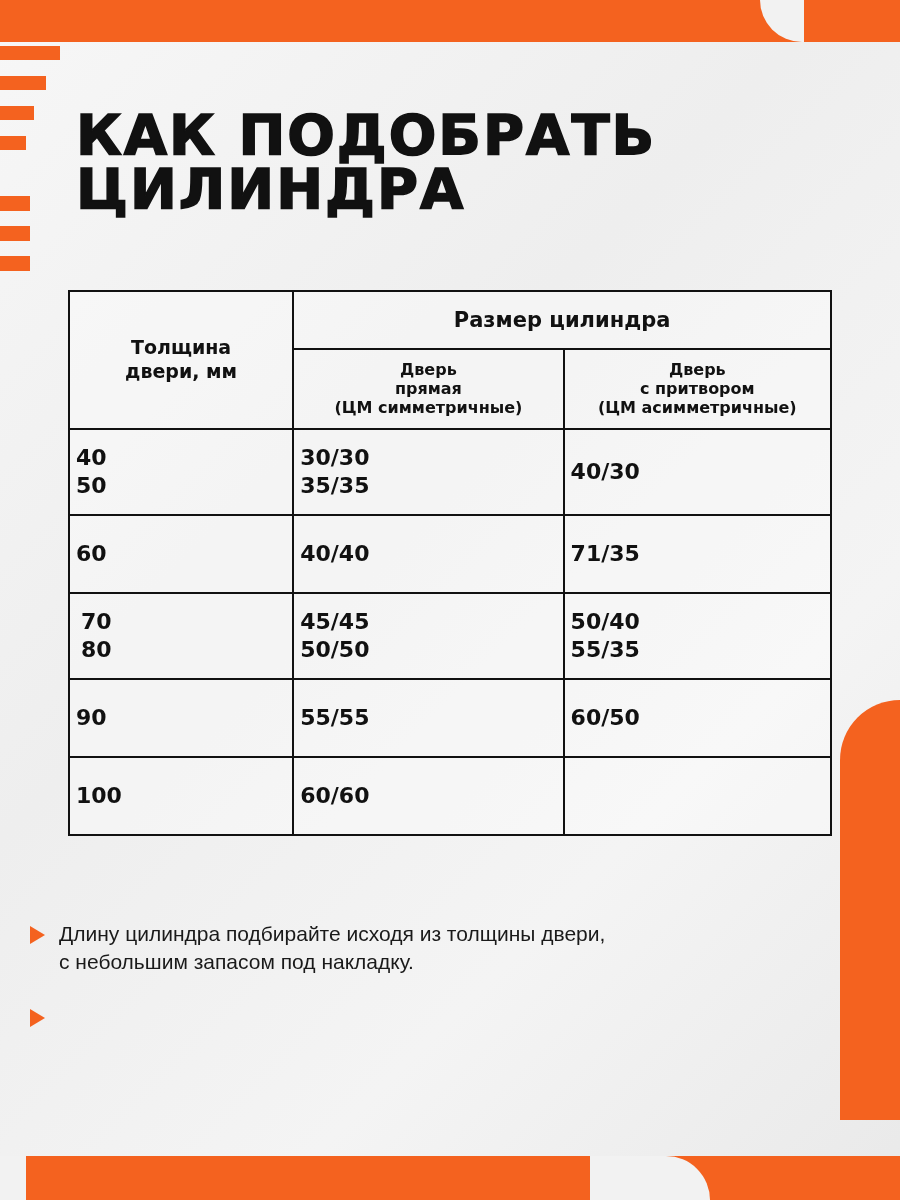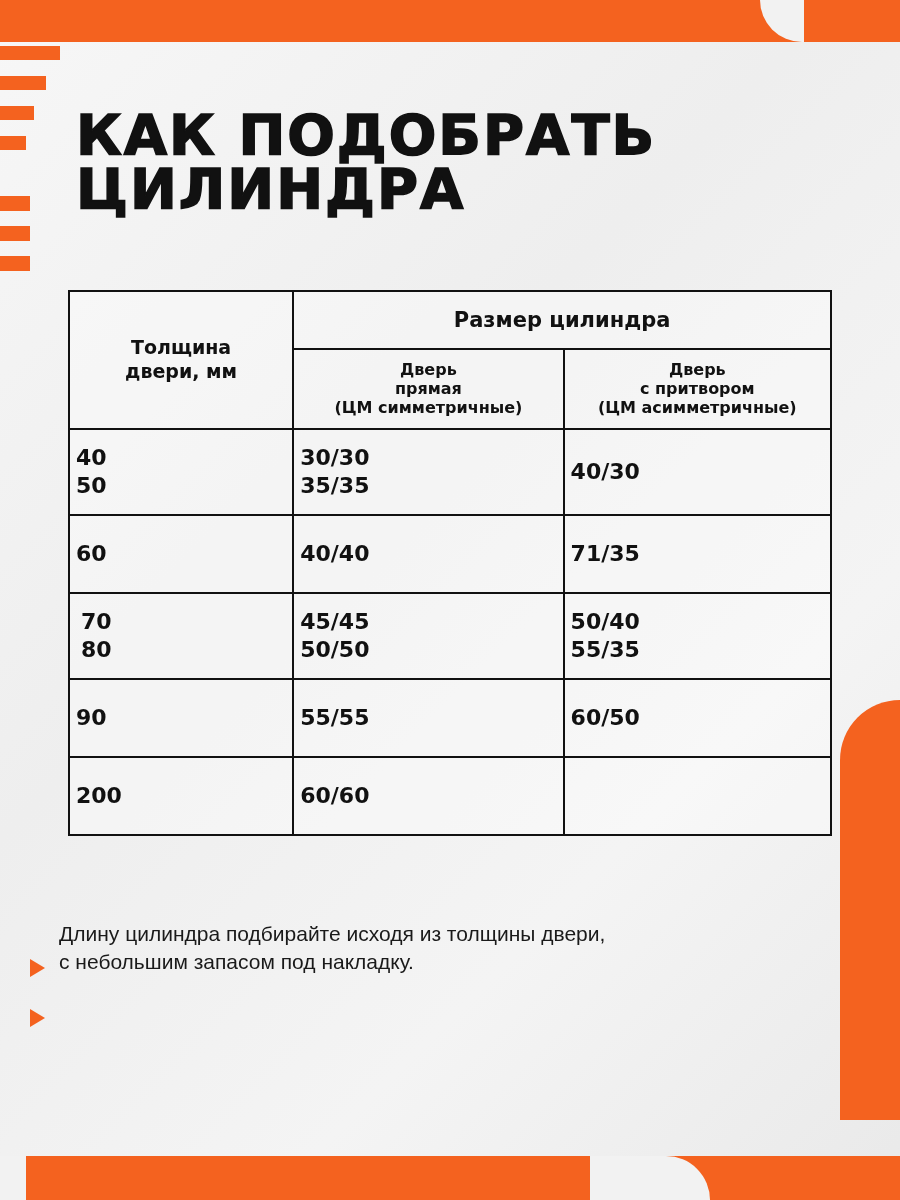--- a/index.html
+++ b/index.html
@@ -162,21 +162,21 @@
 
   
   .notes {
     position: absolute;
     left: 30px;
     top: 920px;
     width: 830px;
   }
   .note {
     display: flex;
-    align-items: flex-end;
+    align-items: flex-start;
     margin-bottom: 26px;
   }
   .bullet {
     width: 0;
     height: 0;
     border-top: 9px solid transparent;
     border-bottom: 9px solid transparent;
     border-left: 15px solid #f4621f;
     margin-top: 6px;
     margin-right: 14px;
@@ -258,21 +258,21 @@
 50/50</td>
           <td class="cell" style="white-space: pre-line;">50/40
 55/35</td>
         </tr>
         <tr>
           <td class="cell" style="white-space: pre-line;">90</td>
           <td class="cell" style="white-space: pre-line; border-radius: 31px;">55/55</td>
           <td class="cell" style="white-space: pre-line;">60/50</td>
         </tr>
         <tr>
-          <td class="cell" style="white-space: pre-line;">200</td>
+          <td class="cell" style="white-space: pre-line;">100</td>
           <td class="cell" style="white-space: pre-line;">60/60</td>
           <td class="cell" style="white-space: pre-line;"></td>
         </tr>
       </tbody>
     </table>
   </div>
 
   <div class="notes">
     <div class="note">
       <span class="bullet"></span>

